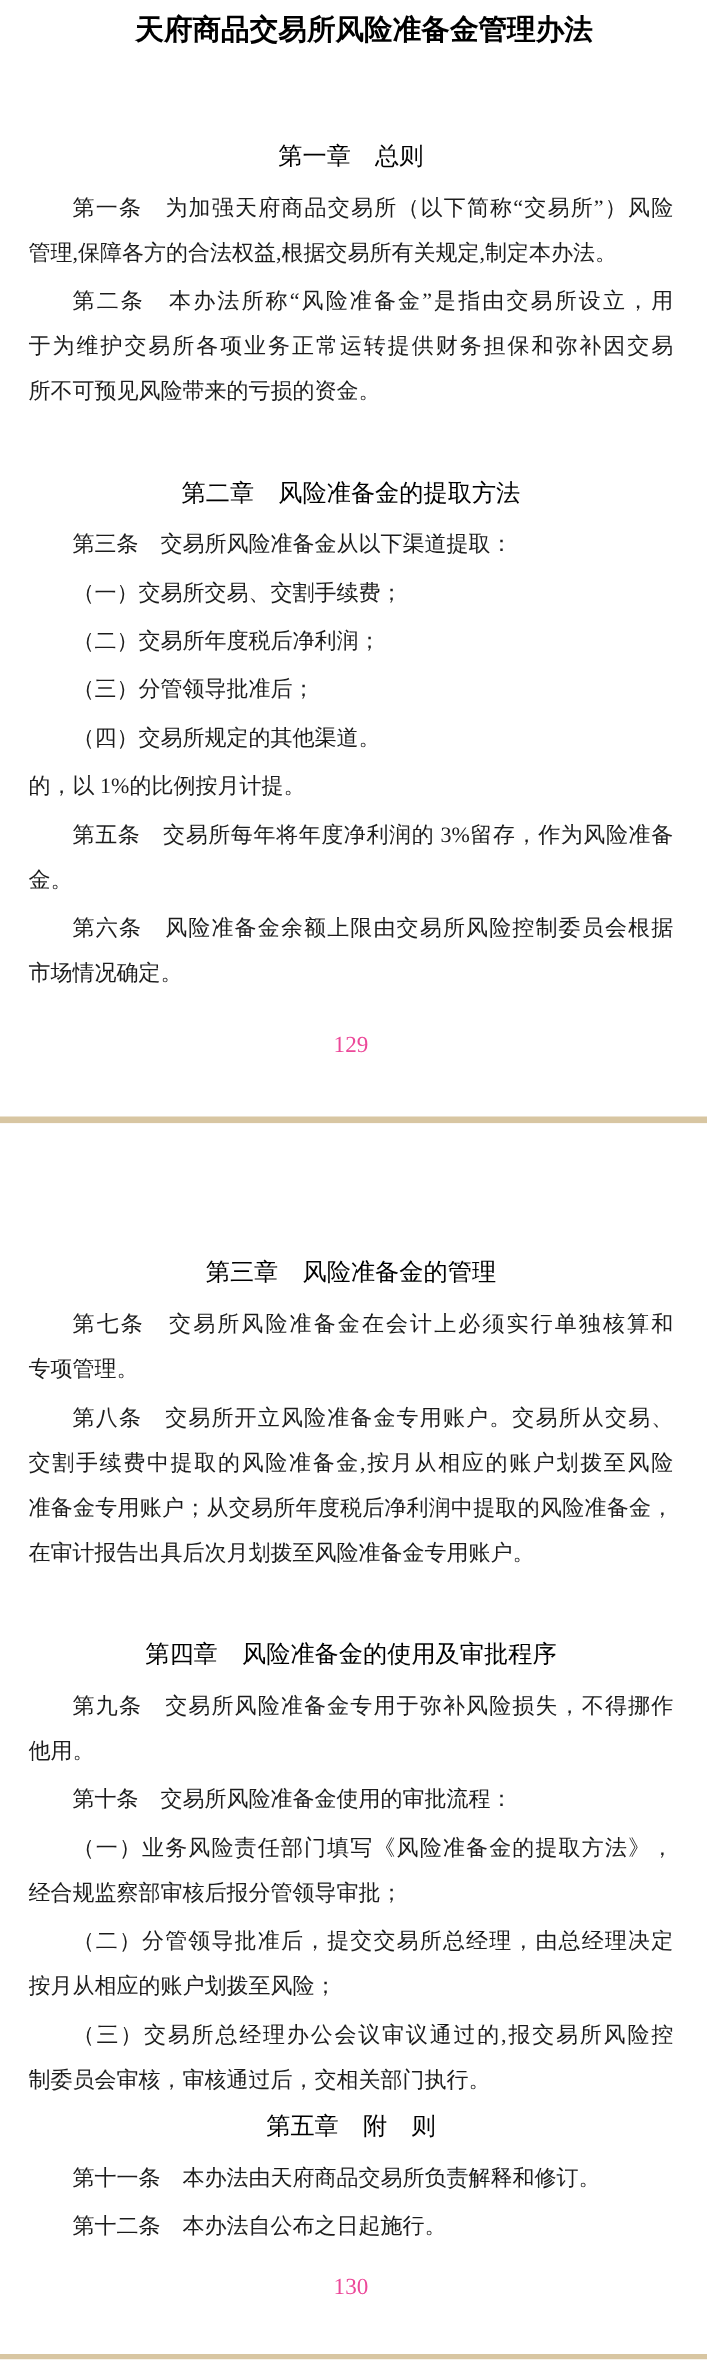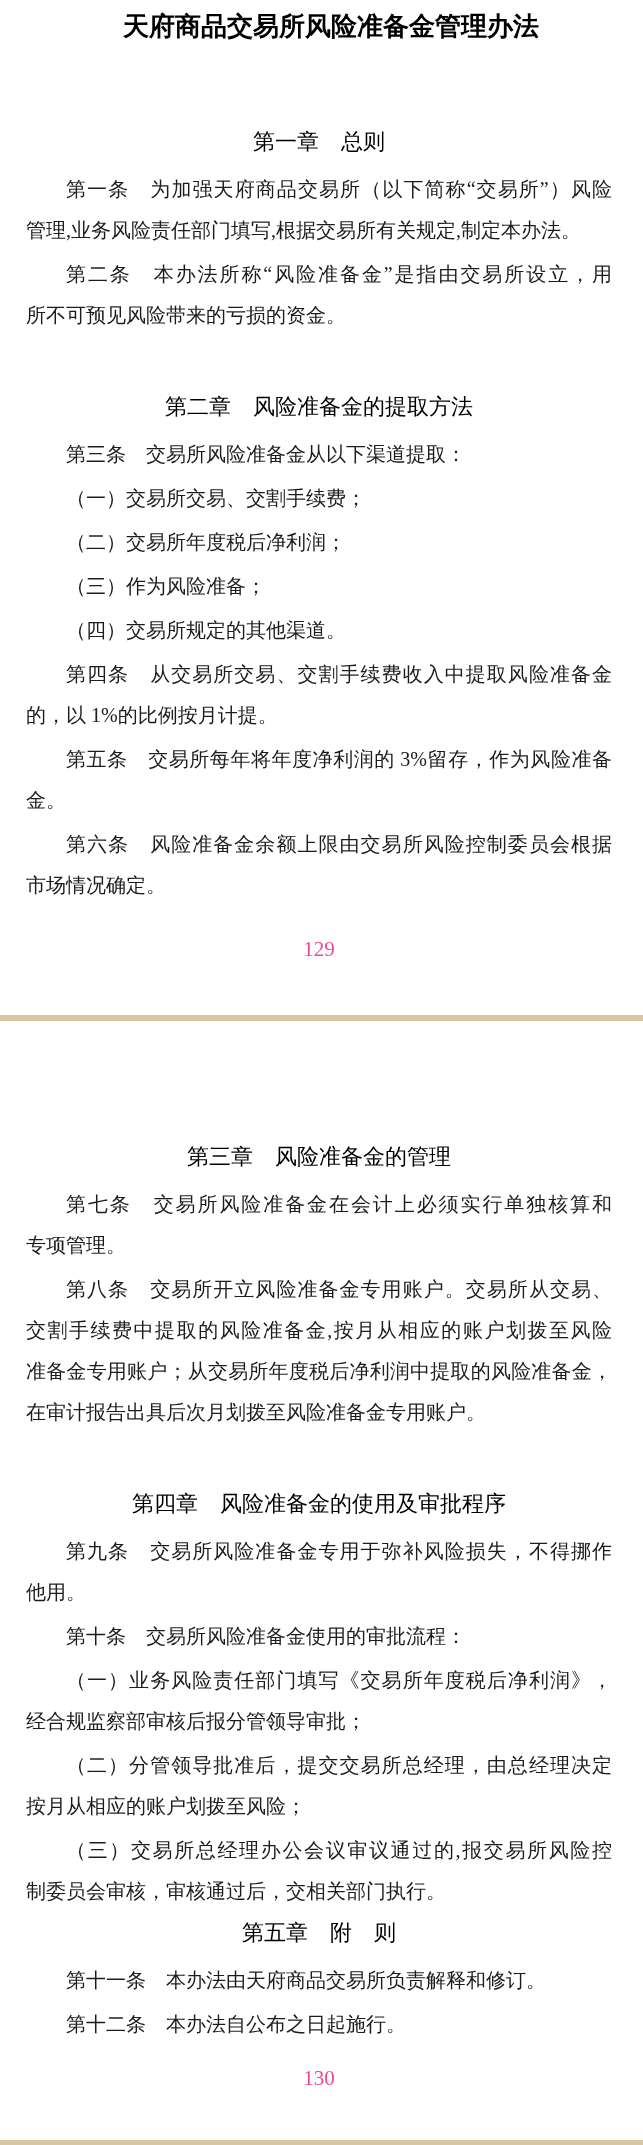--- a/index.html
+++ b/index.html
@@ -77,44 +77,44 @@
 </style>
 </head>
 <body>
 
 <div class="doc">
   <section class="page page-1">
       <h1 class="doc-title">天府商品交易所风险准备金管理办法</h1>
       <h2 class="heading">第一章　总则</h2>
       <div class="para">
         <div class="line indent fill">第一条　为加强天府商品交易所（以下简称“交易所”）风险</div>
-        <div class="line">管理,业务风险责任部门填写,根据交易所有关规定,制定本办法。</div>
+        <div class="line">管理,保障各方的合法权益,根据交易所有关规定,制定本办法。</div>
       </div>
       <div class="para">
         <div class="line indent fill">第二条　本办法所称“风险准备金”是指由交易所设立，用</div>
+        <div class="line fill">于为维护交易所各项业务正常运转提供财务担保和弥补因交易</div>
         <div class="line">所不可预见风险带来的亏损的资金。</div>
       </div>
       <h2 class="heading">第二章　风险准备金的提取方法</h2>
       <div class="para">
         <div class="line indent">第三条　交易所风险准备金从以下渠道提取：</div>
       </div>
       <div class="para">
         <div class="line indent">（一）交易所交易、交割手续费；</div>
       </div>
       <div class="para">
         <div class="line indent">（二）交易所年度税后净利润；</div>
       </div>
       <div class="para">
-        <div class="line indent">（三）作为风险准备；</div>
+        <div class="line indent">（三）分管领导批准后；</div>
       </div>
       <div class="para">
         <div class="line indent">（四）交易所规定的其他渠道。</div>
       </div>
       <div class="para">
-        <div class="line indent fill">第四条　从交易所交易、交割手续费收入中提取风险准备金</div>
         <div class="line">的，以 1%的比例按月计提。</div>
       </div>
       <div class="para">
         <div class="line indent fill">第五条　交易所每年将年度净利润的 3%留存，作为风险准备</div>
         <div class="line">金。</div>
       </div>
       <div class="para">
         <div class="line indent fill">第六条　风险准备金余额上限由交易所风险控制委员会根据</div>
         <div class="line">市场情况确定。</div>
       </div>
@@ -135,21 +135,21 @@
       </div>
       <h2 class="heading">第四章　风险准备金的使用及审批程序</h2>
       <div class="para">
         <div class="line indent fill">第九条　交易所风险准备金专用于弥补风险损失，不得挪作</div>
         <div class="line">他用。</div>
       </div>
       <div class="para">
         <div class="line indent">第十条　交易所风险准备金使用的审批流程：</div>
       </div>
       <div class="para">
-        <div class="line indent fill">（一）业务风险责任部门填写《交易所年度税后净利润》，</div>
+        <div class="line indent fill">（一）业务风险责任部门填写《风险准备金的提取方法》，</div>
         <div class="line">经合规监察部审核后报分管领导审批；</div>
       </div>
       <div class="para">
         <div class="line indent fill">（二）分管领导批准后，提交交易所总经理，由总经理决定</div>
         <div class="line">按月从相应的账户划拨至风险；</div>
       </div>
       <div class="para">
         <div class="line indent fill">（三）交易所总经理办公会议审议通过的,报交易所风险控</div>
         <div class="line">制委员会审核，审核通过后，交相关部门执行。</div>
       </div>

